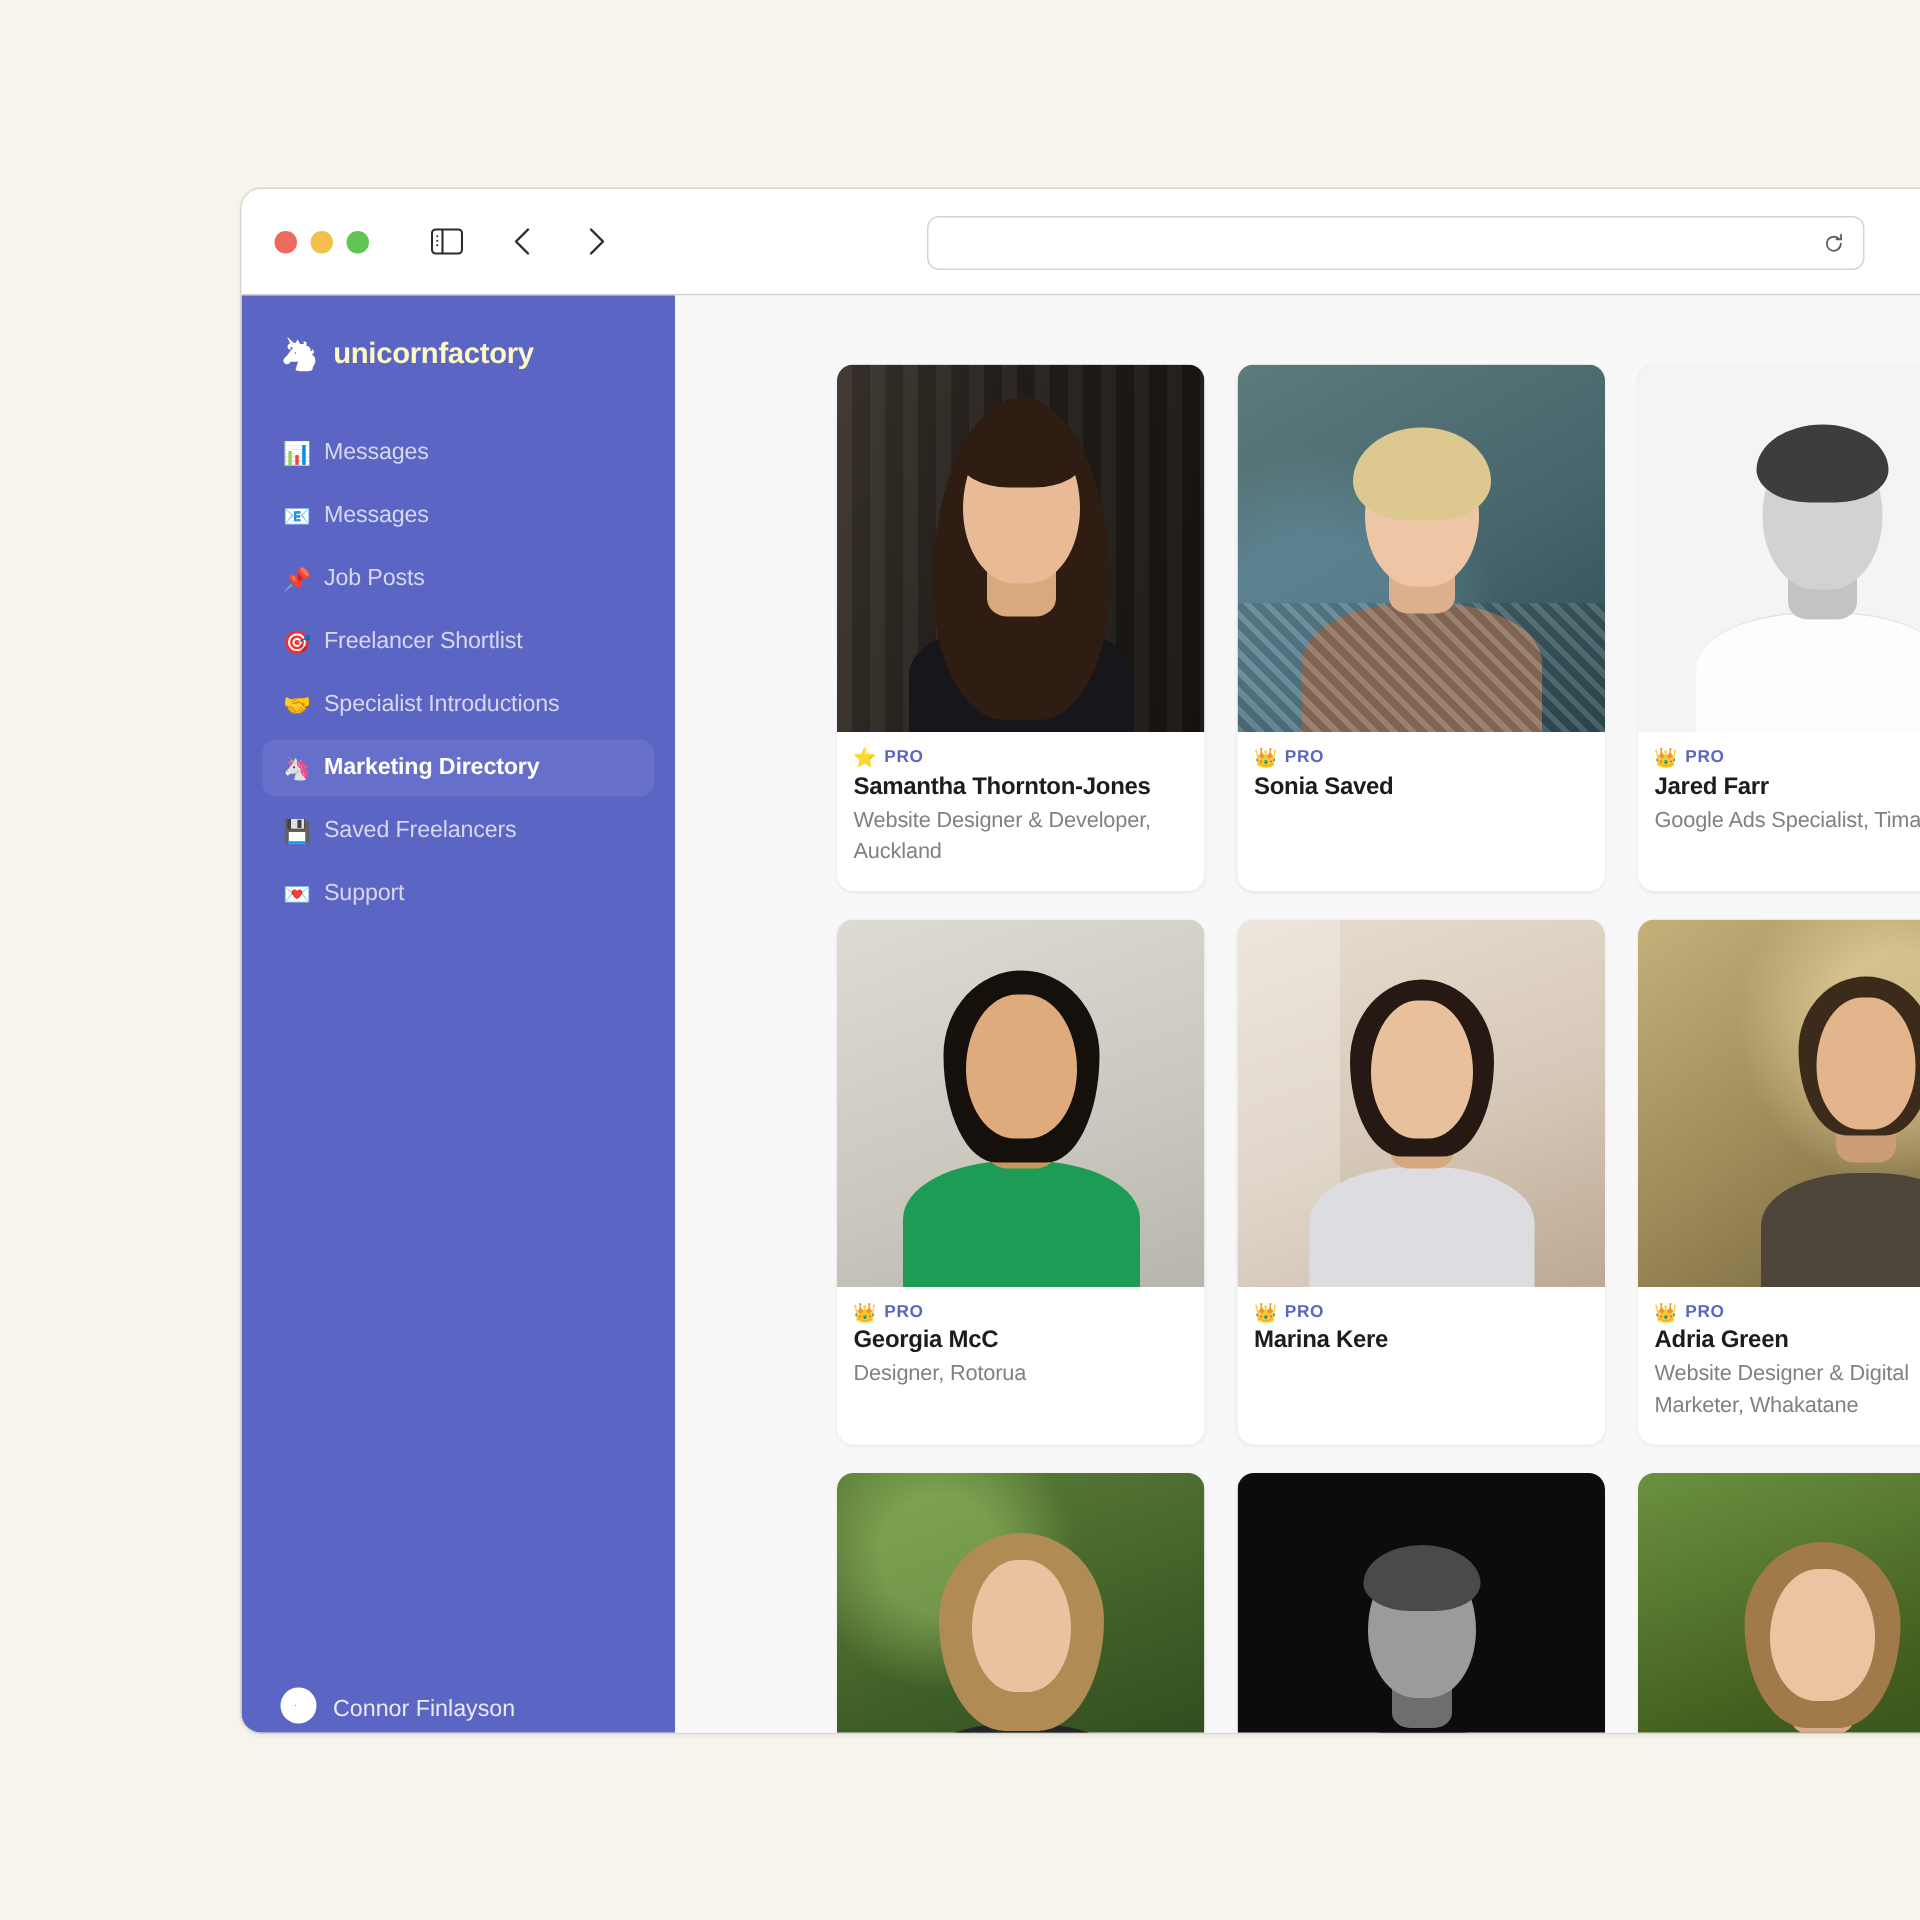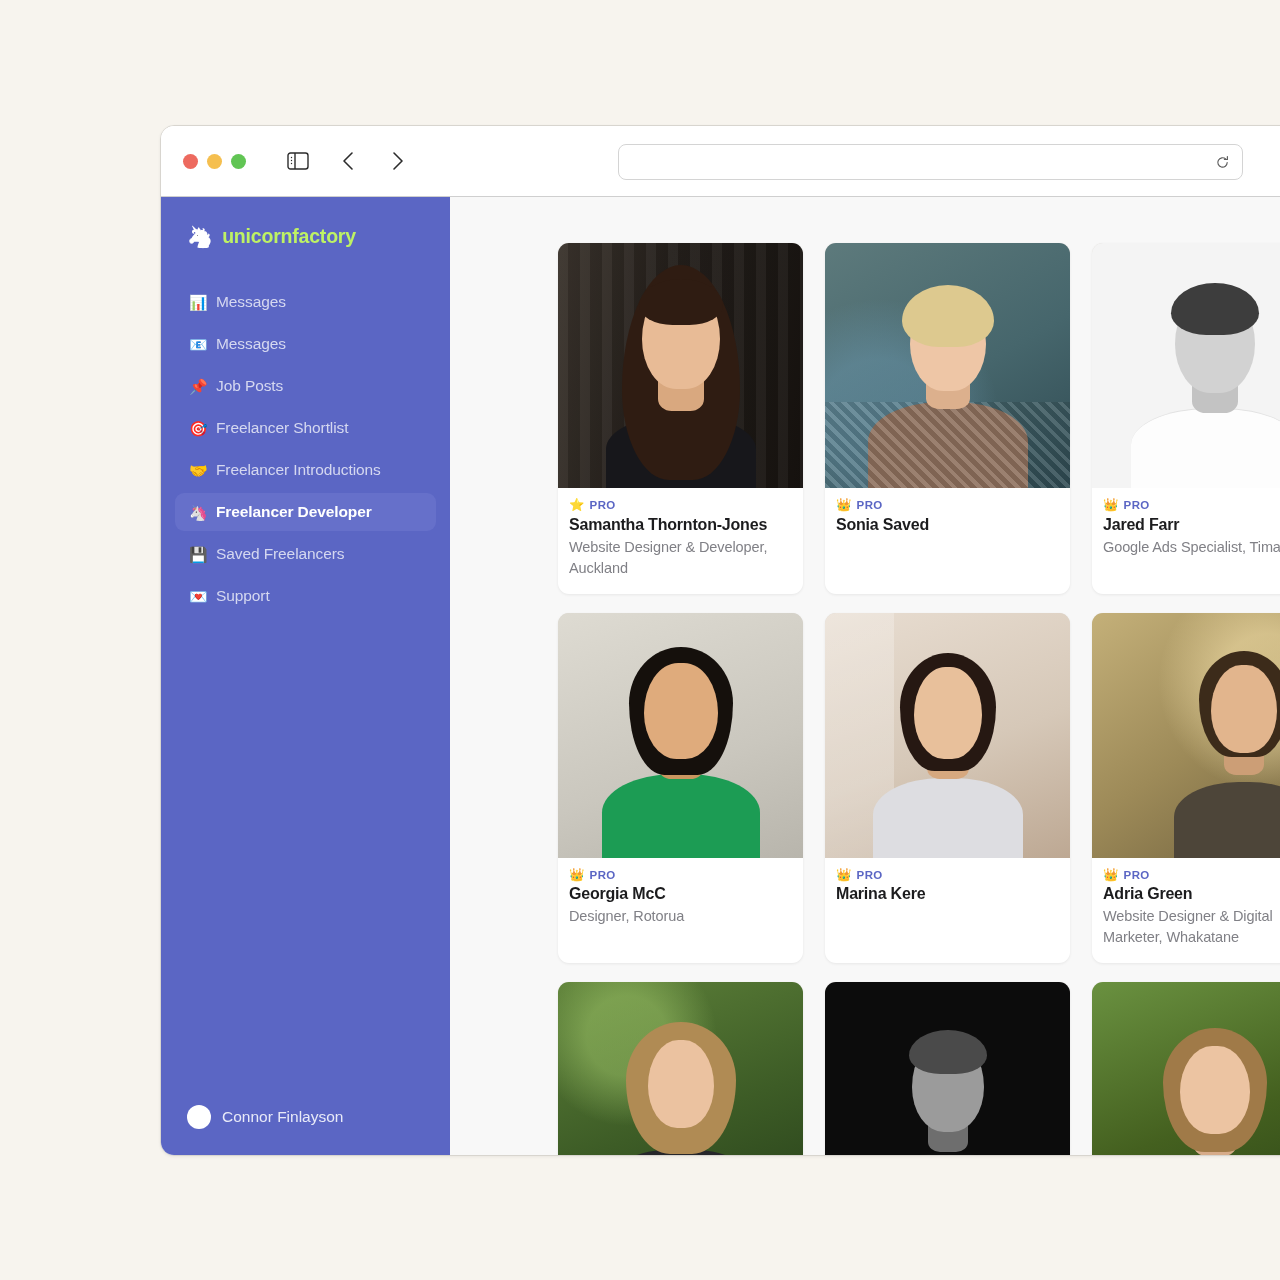--- a/index.html
+++ b/index.html
@@ -117,21 +117,21 @@
     padding: 0 16px 0 26px;
     margin-bottom: 30px;
     height: 34px;
   }
   .brand-logo {
     font-size: 21px;
     line-height: 1;
     filter: grayscale(1) brightness(3);
   }
   .brand-name {
-    color: #bef264;
+    color: #fef9c3;
     font-size: 19.5px;
     font-weight: bold;
     letter-spacing: -0.2px;
   }
 
   .nav {
     display: flex;
     flex-direction: column;
     padding: 0 14px;
     gap: 4px;
@@ -161,21 +161,21 @@
   }
   .nav-item.active .nav-label {
     color: #ffffff;
     font-weight: bold;
   }
 
   .sidebar-spacer { flex: 1; }
 
   .sidebar-user {
     display: flex;
-    align-items: center;
+    align-items: flex-end;
     gap: 11px;
     padding: 0 26px;
     height: 64px;
     margin-bottom: 8px;
     cursor: pointer;
   }
   .user-avatar {
     width: 24px; height: 24px;
     border-radius: 50%;
     background: #6c76ce;
@@ -356,26 +356,26 @@
           <span class="nav-label">Job Posts</span>
         </div>
 
         <div class="nav-item">
           <span class="nav-icon">🎯</span>
           <span class="nav-label">Freelancer Shortlist</span>
         </div>
 
         <div class="nav-item">
           <span class="nav-icon">🤝</span>
-          <span class="nav-label">Freelancer Introductions</span>
+          <span class="nav-label">Specialist Introductions</span>
         </div>
 
         <div class="nav-item active">
           <span class="nav-icon">🦄</span>
-          <span class="nav-label">Freelancer Developer</span>
+          <span class="nav-label">Marketing Directory</span>
         </div>
 
         <div class="nav-item">
           <span class="nav-icon">💾</span>
           <span class="nav-label">Saved Freelancers</span>
         </div>
 
         <div class="nav-item">
           <span class="nav-icon">💌</span>
           <span class="nav-label">Support</span>

